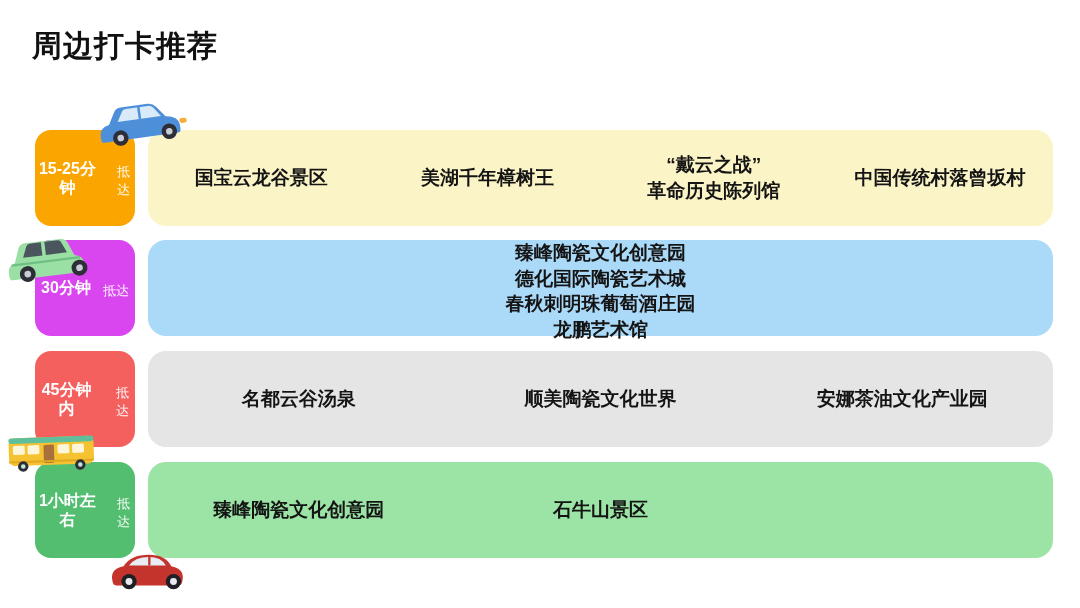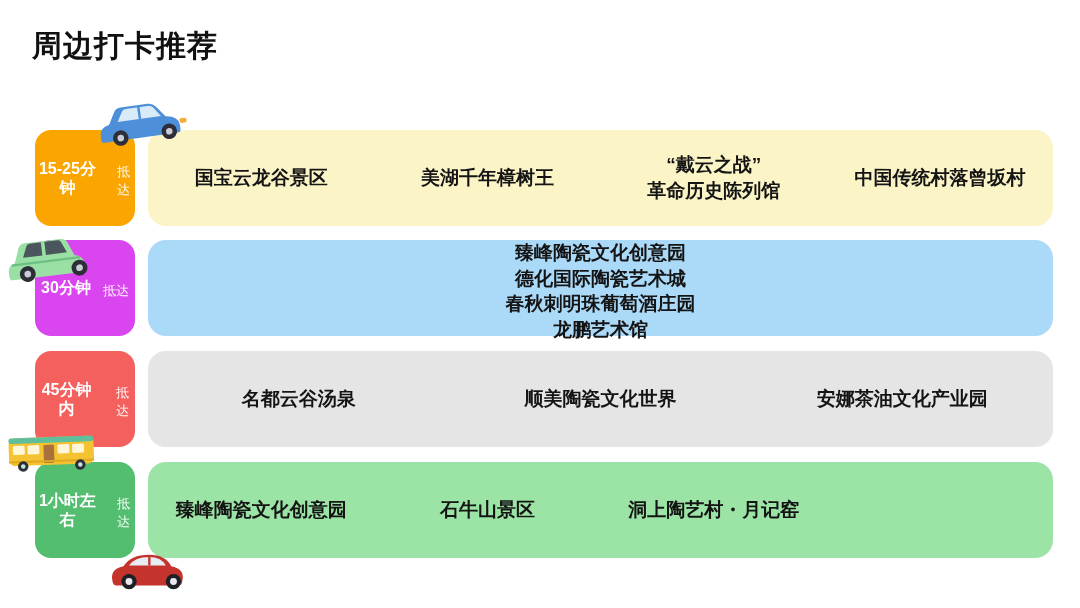--- a/index.html
+++ b/index.html
@@ -86,21 +86,20 @@
   </section>
 
   <section class="row row-4">
     <div class="tile" style="background: rgb(83, 190, 112);">
       <div class="time">1小时左右</div>
       <div class="arrive">抵达</div>
     </div>
     <div class="band" style="background: rgb(155, 228, 165);">
       <div class="cell">臻峰陶瓷文化创意园</div>
       <div class="cell">石牛山景区</div>
-      <div class="cell">洞上陶艺村・月记窑</div>
       <div class="cell"></div>
     </div>
   </section>
 
   <div class="car car-blue">
     <svg viewBox="0 0 120 64" xmlns="http://www.w3.org/2000/svg">
       <path d="M6 44 q0 -10 12 -12 l8 -14 q3 -5 9 -5 h33 q6 0 10 5 l10 13 q16 2 16 13 v5 q0 4 -4 4 H10 q-4 0 -4 -4 z" fill="#4D8FD8"></path>
       <path d="M29 30 l7 -12 q1.5 -2.5 5 -2.5 h27 q4 0 6.5 3 l8 11.5 z" fill="#D9EAF8"></path>
       <rect x="55" y="15" width="3" height="15" fill="#4D8FD8"></rect>
       <rect x="104" y="36" width="9" height="6" rx="3" fill="#F3AE3C"></rect>

